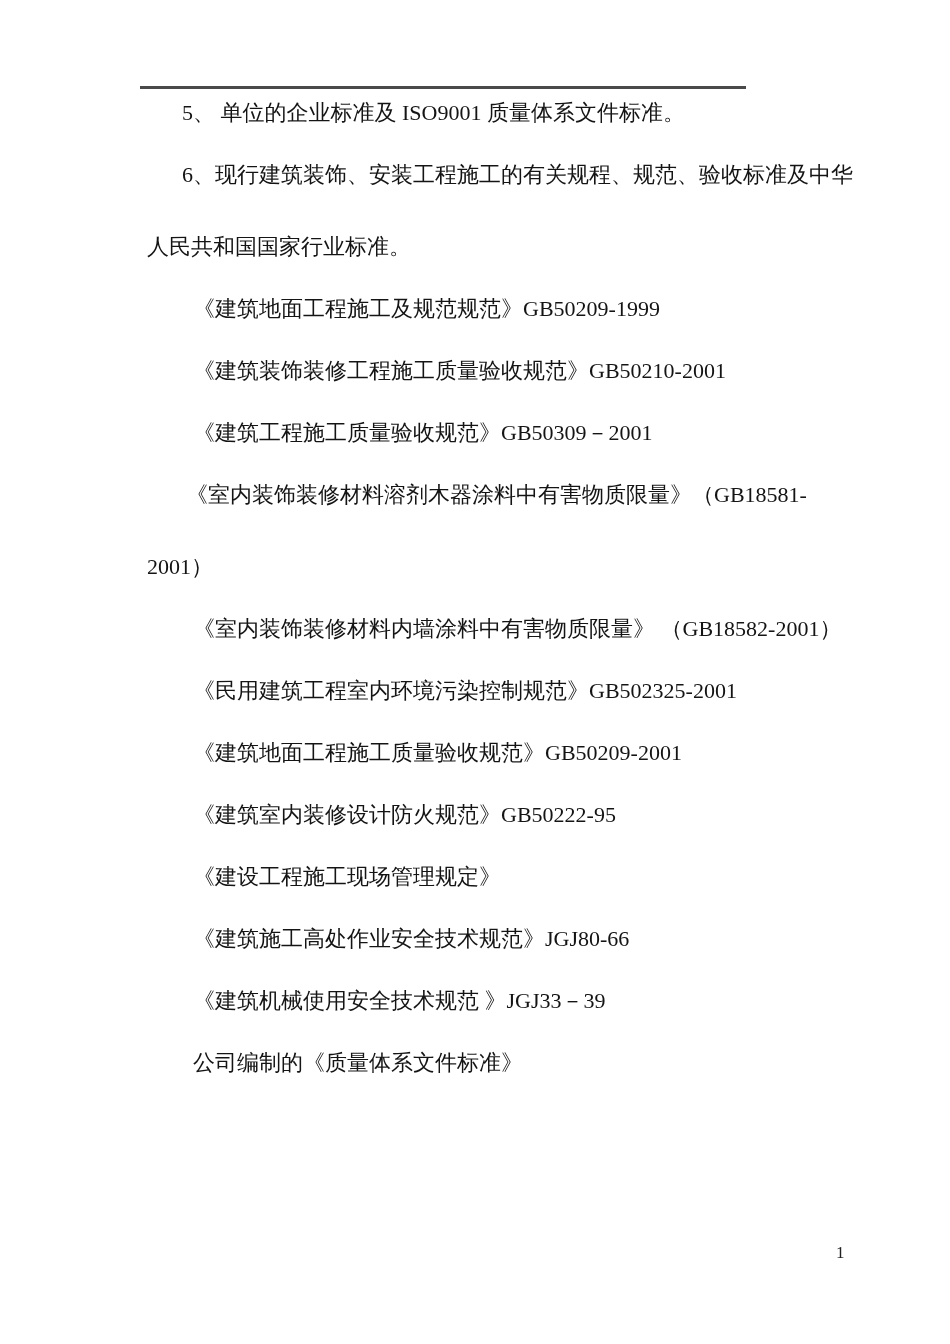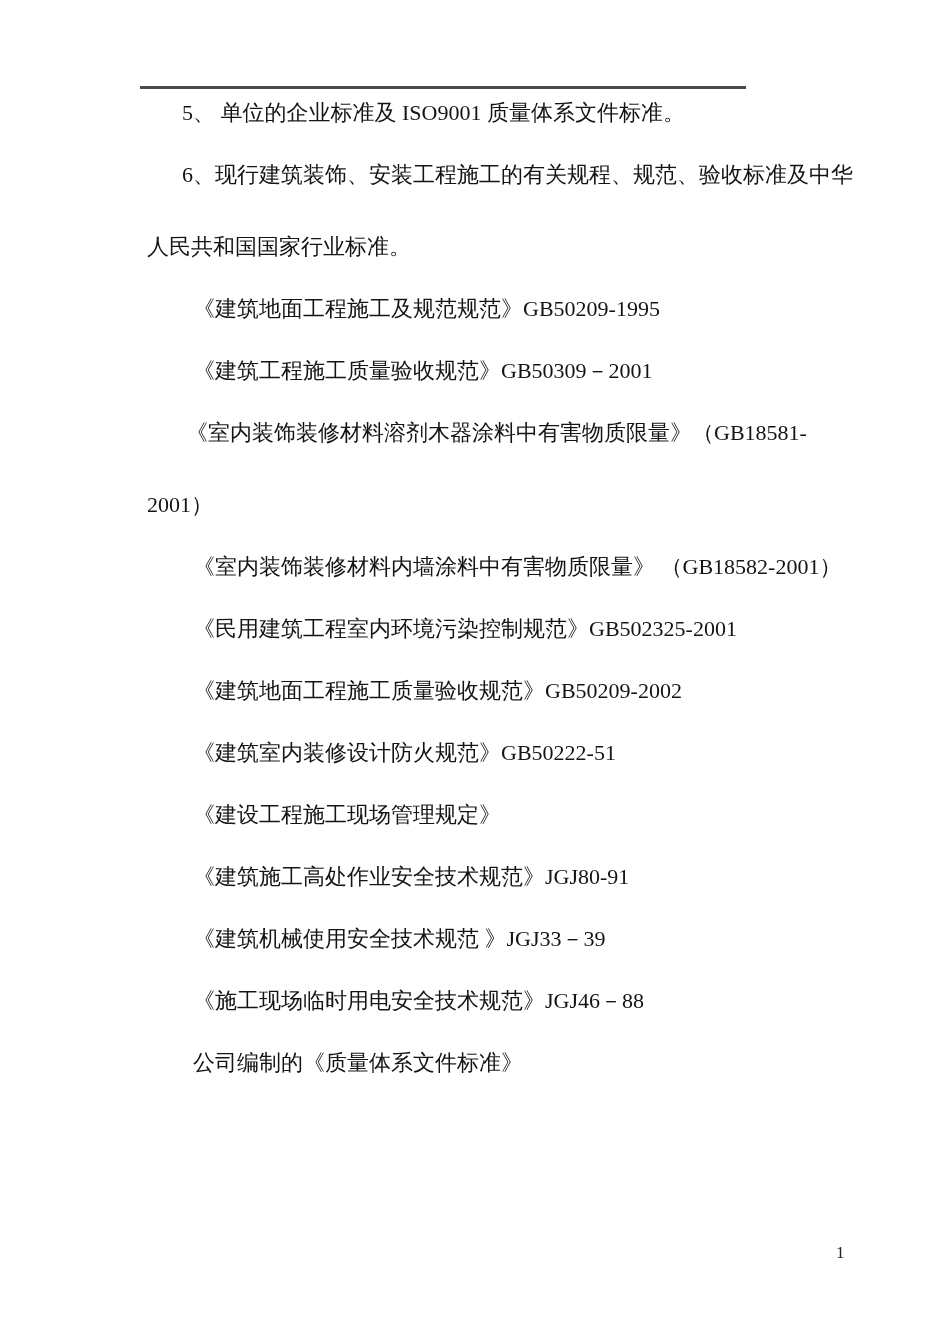--- a/index.html
+++ b/index.html
@@ -51,27 +51,27 @@
   }
 </style>
 </head>
 <body>
 
 <div class="page">
   <div class="header-rule"></div>
   <div class="content" id="content">
       <p class="para item">5、 单位的企业标准及 ISO9001 质量体系文件标准。</p>
       <p class="para item">6、现行建筑装饰、安装工程施工的有关规程、规范、验收标准及中华人民共和国国家行业标准。</p>
-      <p class="para std">《建筑地面工程施工及规范规范》GB50209-1995</p>
+      <p class="para std">《建筑地面工程施工及规范规范》GB50209-1999</p>
+      <p class="para std">《建筑装饰装修工程施工质量验收规范》GB50210-2001</p>
       <p class="para std">《建筑工程施工质量验收规范》GB50309－2001</p>
       <p class="para std-long">《室内装饰装修材料溶剂木器涂料中有害物质限量》（GB18581-2001）</p>
       <p class="para std">《室内装饰装修材料内墙涂料中有害物质限量》 （GB18582-2001）</p>
       <p class="para std">《民用建筑工程室内环境污染控制规范》GB502325-2001</p>
-      <p class="para std">《建筑地面工程施工质量验收规范》GB50209-2002</p>
-      <p class="para std">《建筑室内装修设计防火规范》GB50222-51</p>
+      <p class="para std">《建筑地面工程施工质量验收规范》GB50209-2001</p>
+      <p class="para std">《建筑室内装修设计防火规范》GB50222-95</p>
       <p class="para std">《建设工程施工现场管理规定》</p>
-      <p class="para std">《建筑施工高处作业安全技术规范》JGJ80-91</p>
+      <p class="para std">《建筑施工高处作业安全技术规范》JGJ80-66</p>
       <p class="para std">《建筑机械使用安全技术规范 》JGJ33－39</p>
-      <p class="para std">《施工现场临时用电安全技术规范》JGJ46－88</p>
       <p class="para std">公司编制的《质量体系文件标准》</p>
     </div>
   <div class="page-number">1</div>
 </div>
 
 </body></html>

